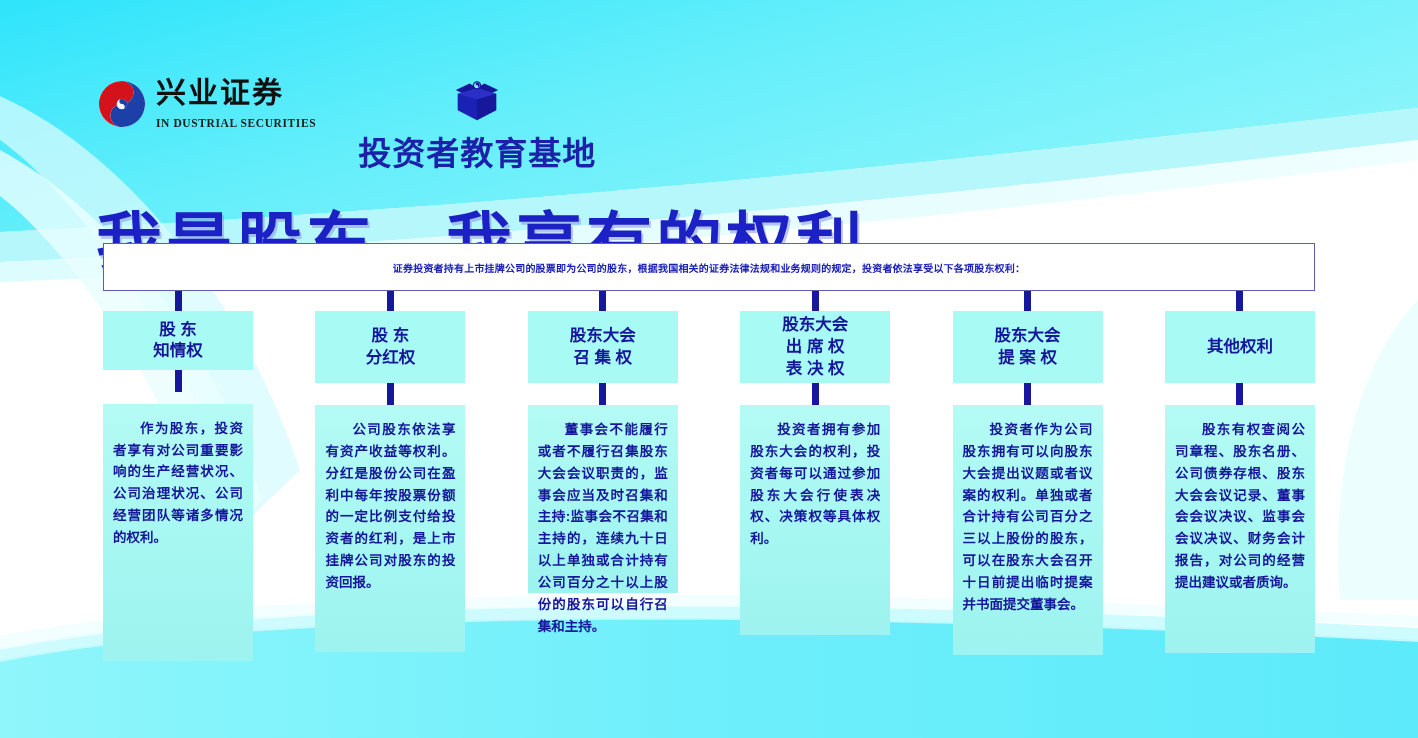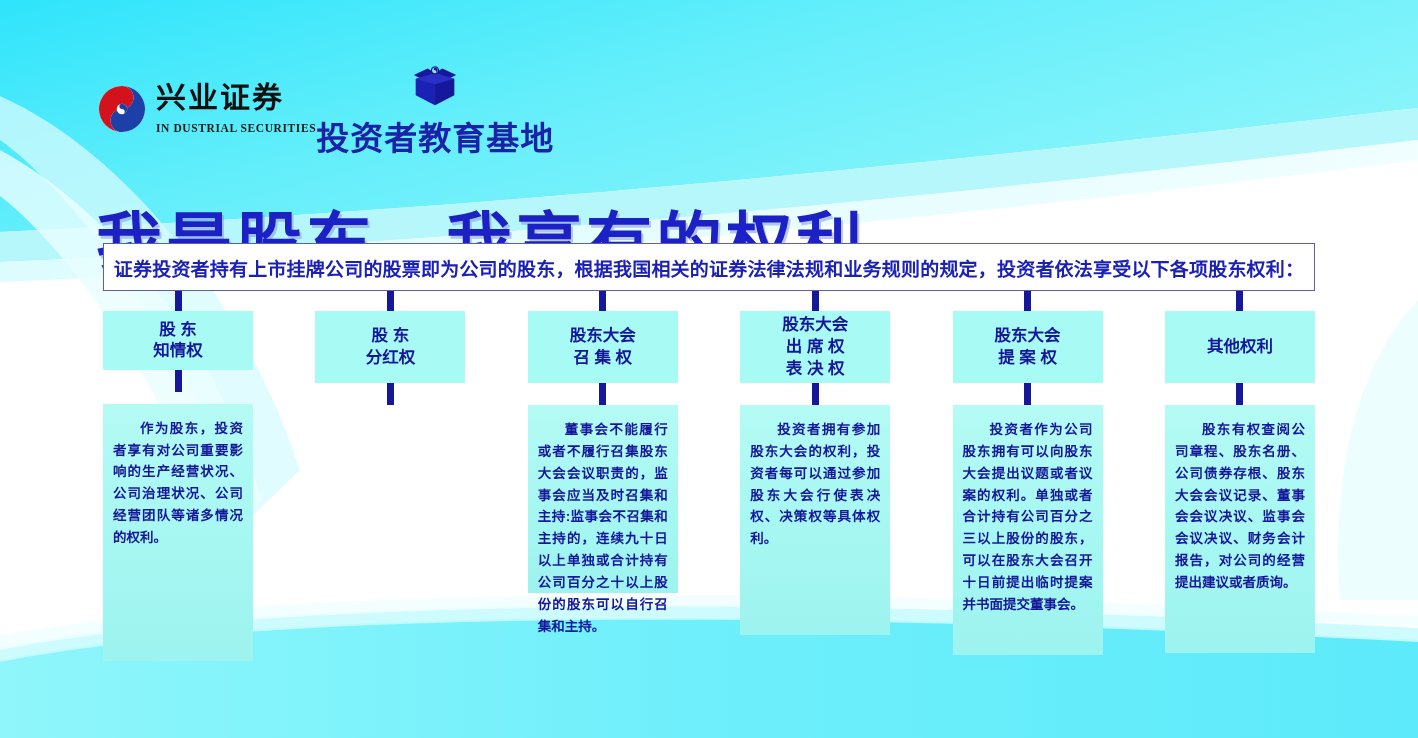--- a/index.html
+++ b/index.html
@@ -27,21 +27,22 @@
     height: 100%;
     pointer-events: none;
   }
 
   
   .logo-row {
     position: absolute;
     left: 98px;
     top: 78px;
     display: flex;
-    align-items: center;
+    align-items: flex-start;
+    gap: 42px;
     height: 62px;
   }
   .brand-one {
     display: flex;
     align-items: center;
     gap: 10px;
   }
   .brand-mark {
     width: 48px;
     height: 48px;
@@ -110,21 +111,21 @@
     width: 1212px;
     height: 48px;
     background: #ffffff;
     border: 1.5px solid #5b5fb0;
     box-sizing: border-box;
     display: flex;
     align-items: center;
     justify-content: center;
   }
   .intro-text {
-    font-size: 19px;
+    font-size: 10px;
     color: #1b21b5;
     font-weight: bold;
     letter-spacing: 0.2px;
     white-space: nowrap;
   }
 
   
   .columns {
     position: absolute;
     left: 103px;
@@ -284,20 +285,23 @@
       </div>
     </div>
 
     <div class="column">
       <div class="stub stub-top"></div>
       <div class="head-box">
         <span class="head-line">股  东</span>
         <span class="head-line">分红权</span>
       </div>
       <div class="stub stub-mid"></div>
+      <div class="body-box h-247">
+        <p class="body-text">公司股东依法享有资产收益等权利。分红是股份公司在盈利中每年按股票份额的一定比例支付给投资者的红利，是上市挂牌公司对股东的投资回报。</p>
+      </div>
     </div>
 
     <div class="column">
       <div class="stub stub-top"></div>
       <div class="head-box">
         <span class="head-line">股东大会</span>
         <span class="head-line">召 集 权</span>
       </div>
       <div class="stub stub-mid"></div>
       <div class="body-box h-250b">

